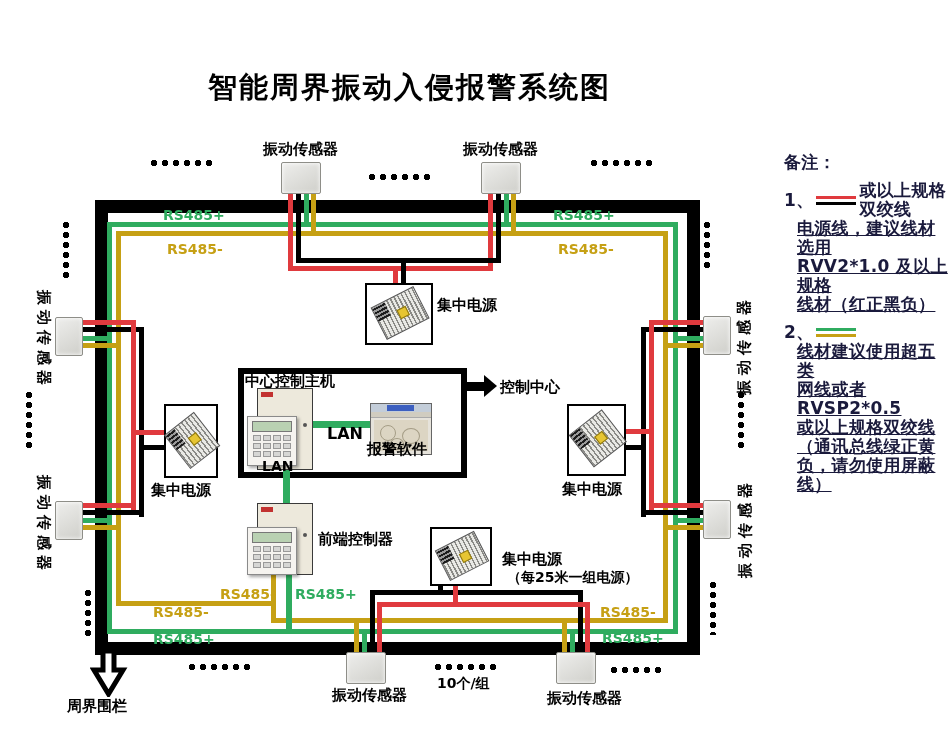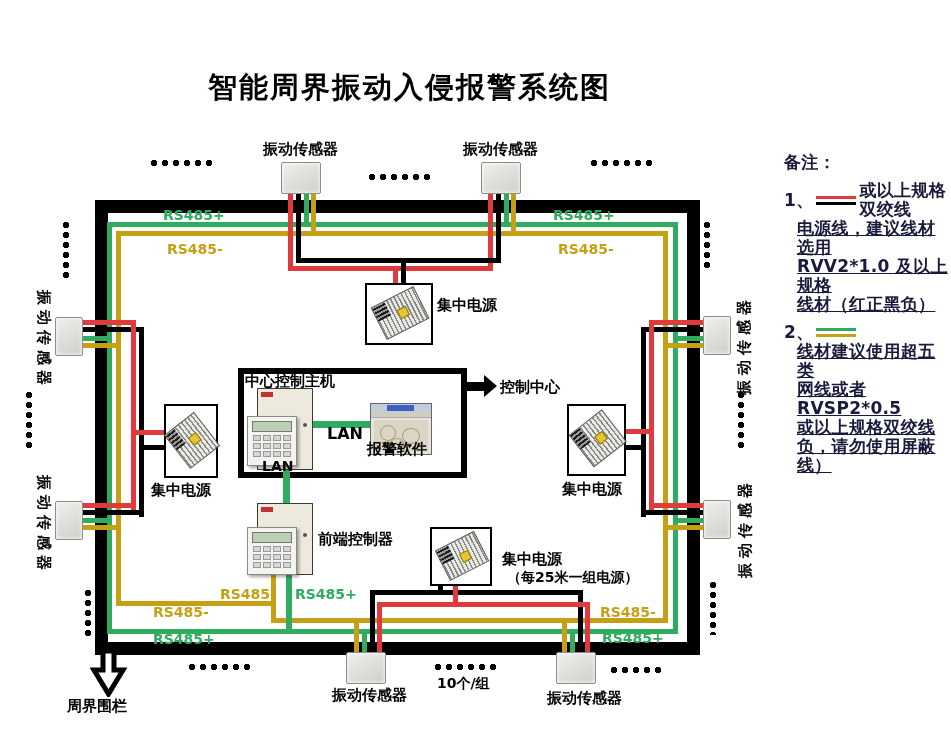--- a/index.html
+++ b/index.html
@@ -301,17 +301,18 @@
     <div class="note-cont">RVV2*1.0 及以上规格</div>
     <div class="note-cont">线材（红正黑负）</div>
     <div class="gap"></div>
     <div class="note-first">
       <span>2、</span>
       <span class="line-icon icon-gy"></span>
     </div>
     <div class="note-cont">线材建议使用超五类</div>
     <div class="note-cont">网线或者RVSP2*0.5</div>
     <div class="note-cont">或以上规格双绞线</div>
+    <div class="note-cont">（通讯总线绿正黄</div>
     <div class="note-cont">负，请勿使用屏蔽</div>
     <div class="note-cont">线）</div>
   </div>
 
 </div>
 
 </body></html>

